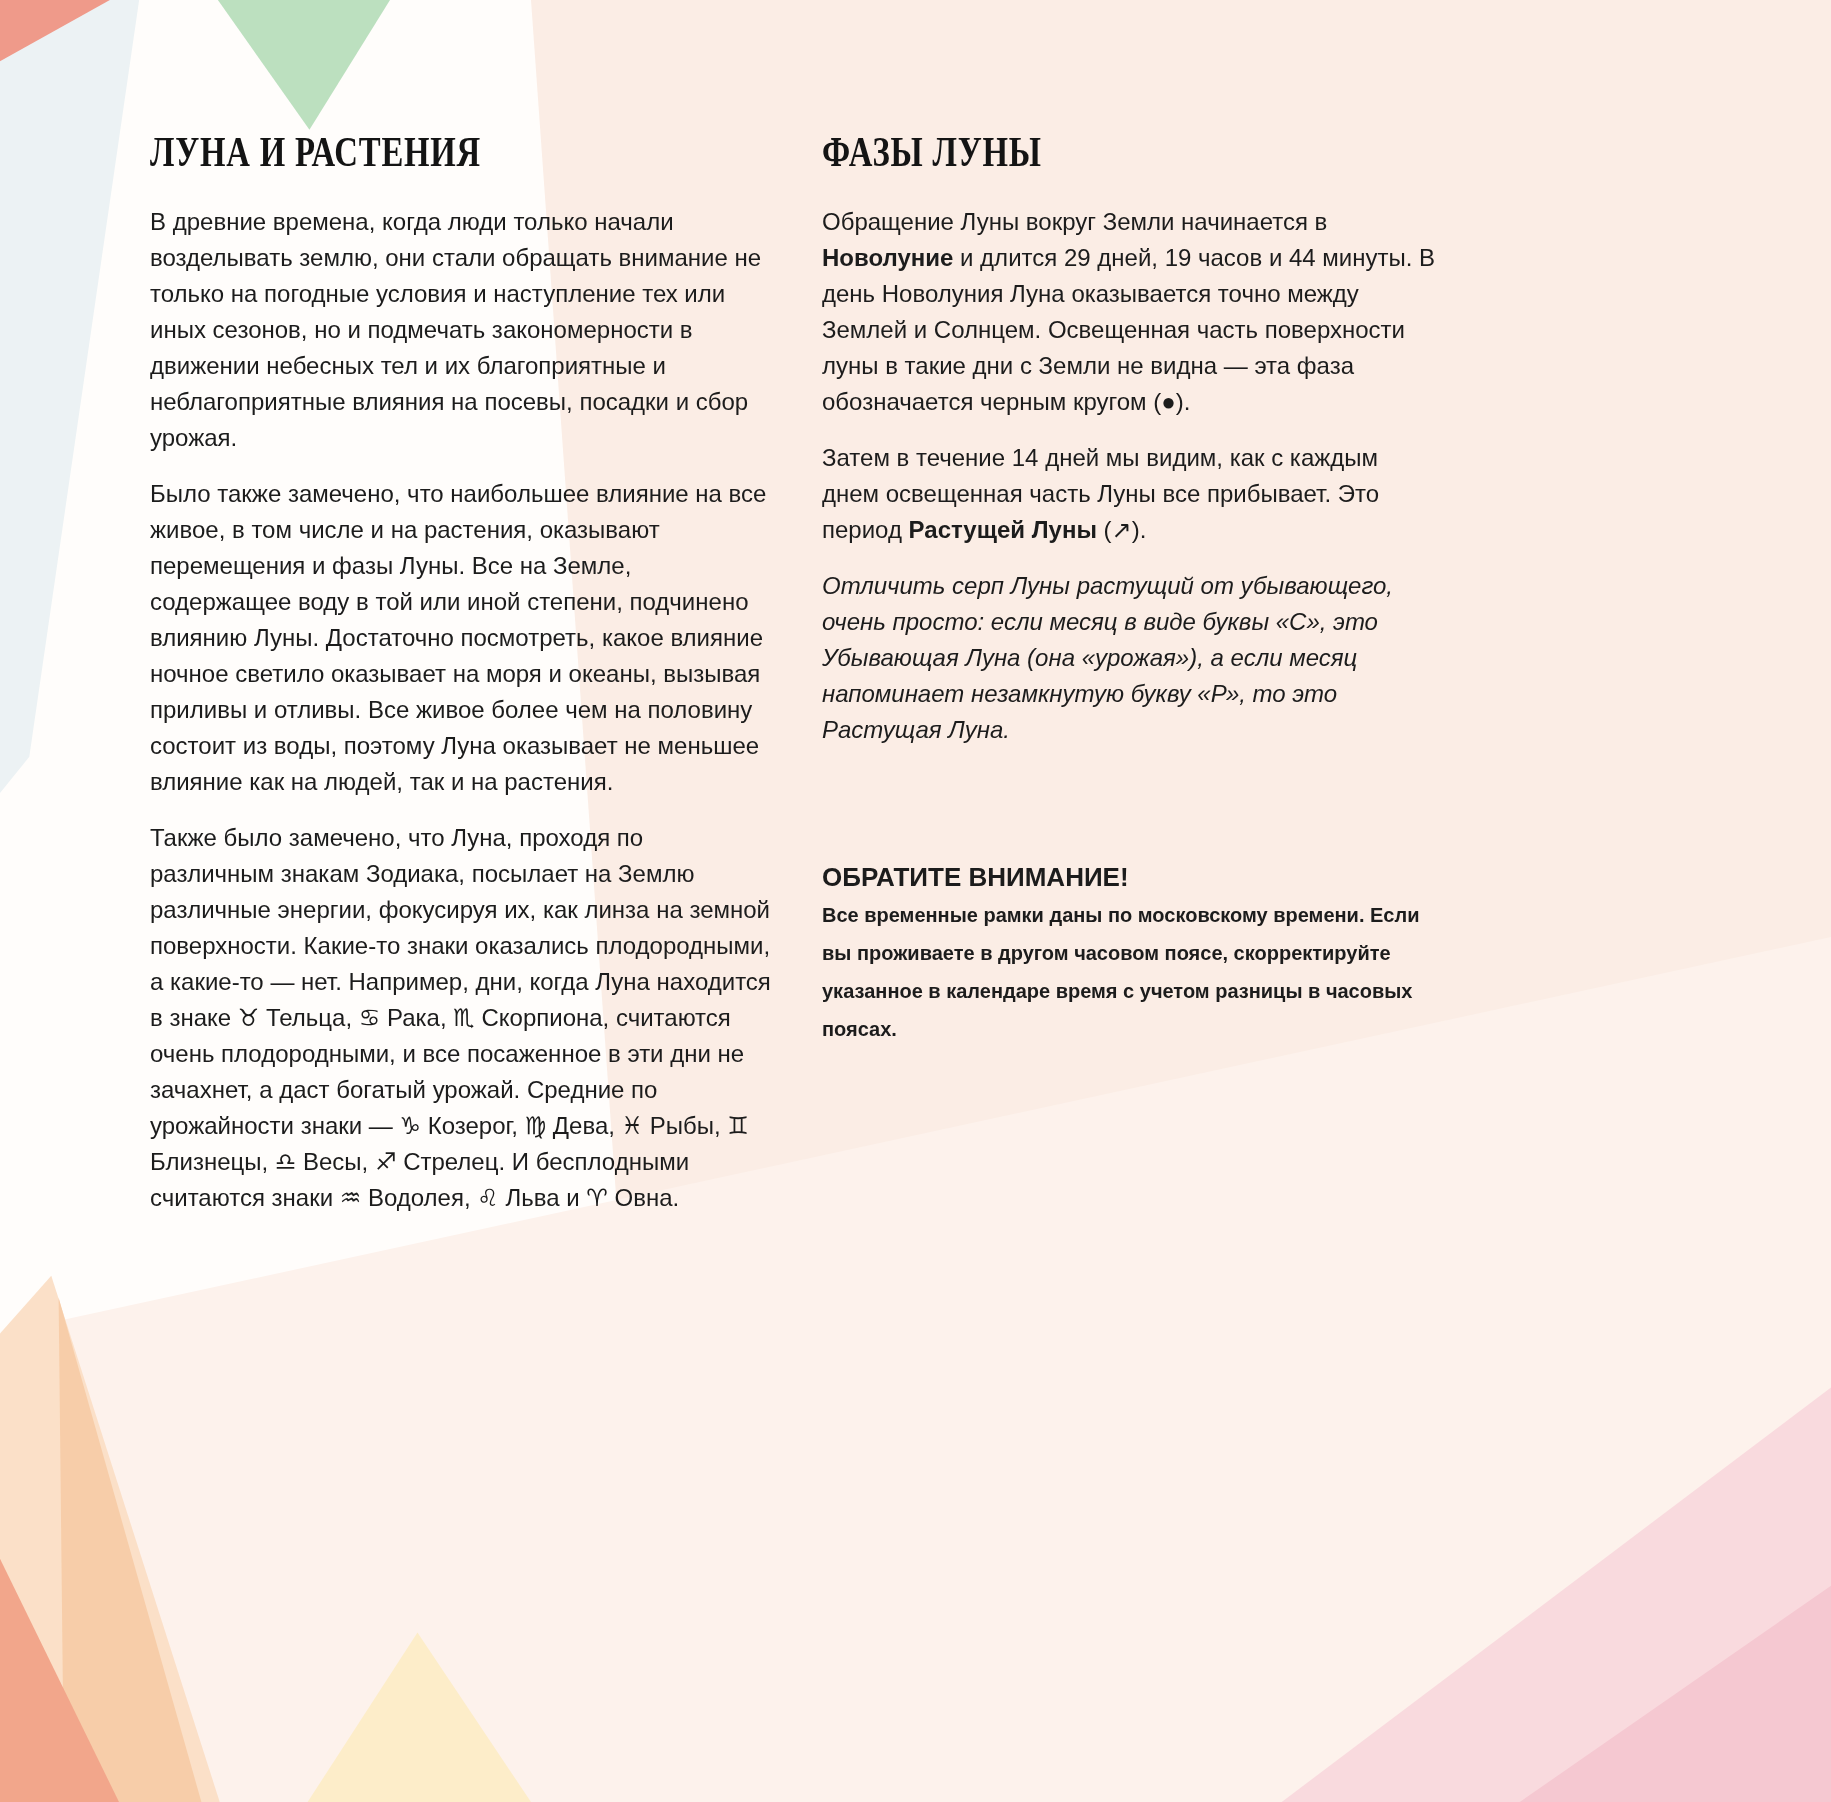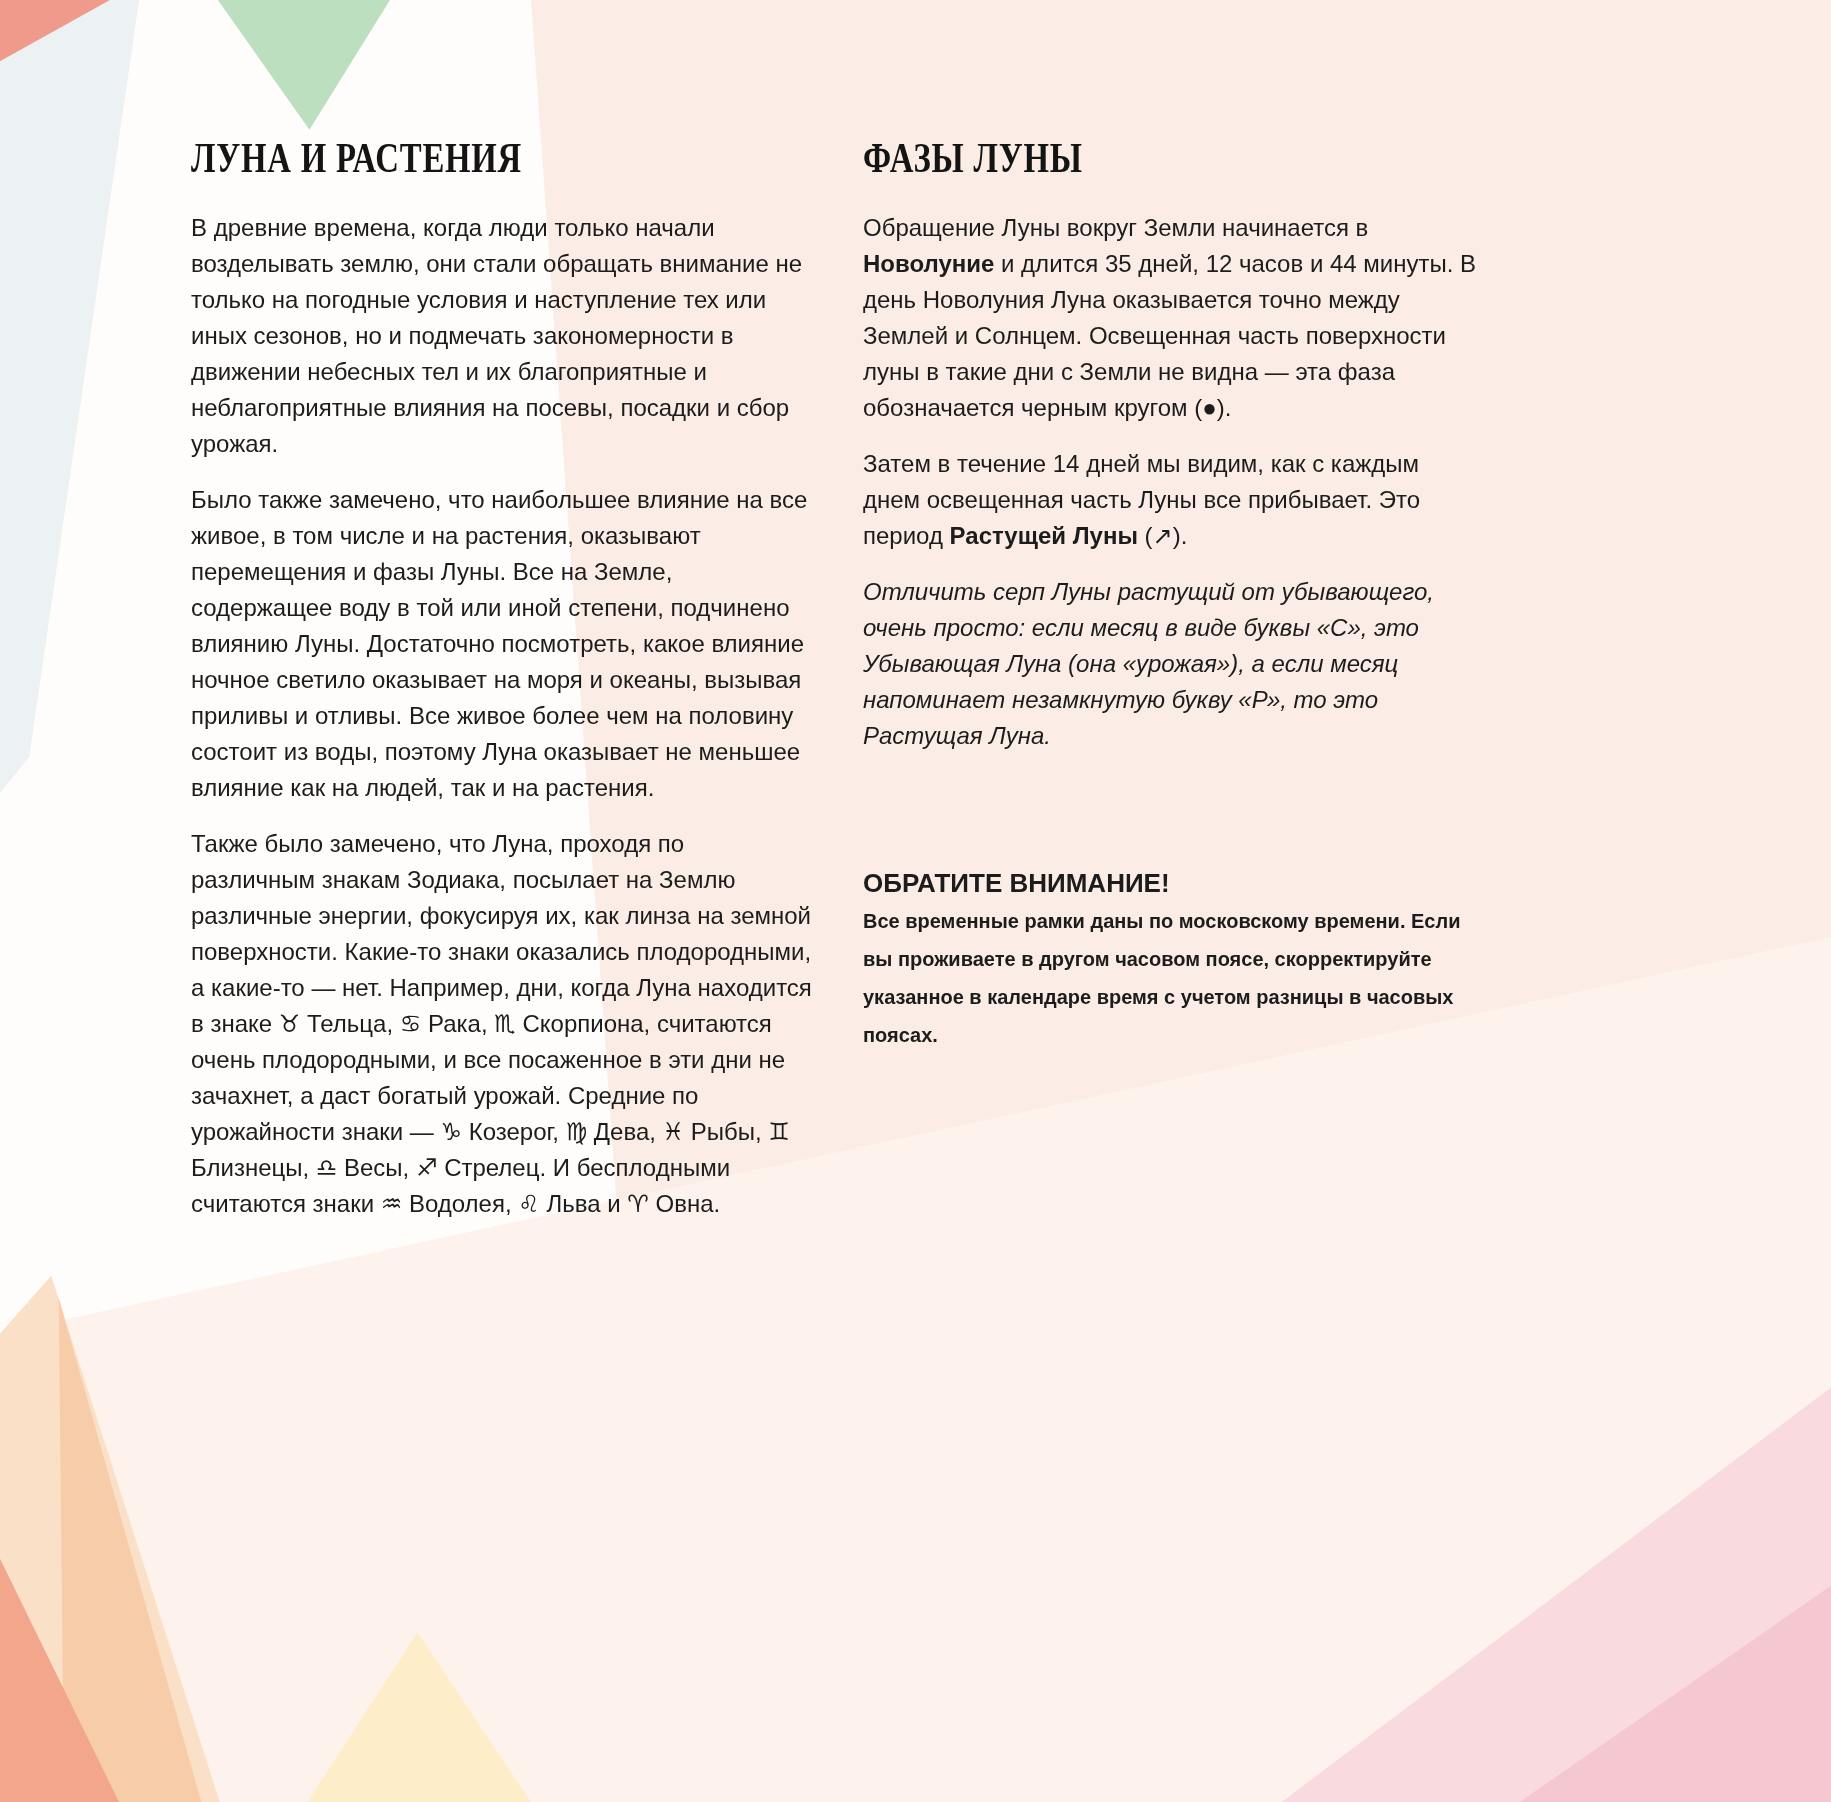--- a/index.html
+++ b/index.html
@@ -21,21 +21,21 @@
   .s-coral-top   { background: #ef9a8a; clip-path: polygon(0 0, 6% 0, 0 3.4%); }
   .s-green       { background: #bce0bf; clip-path: polygon(11.9% 0, 21.3% 0, 16.9% 7.2%); }
   .s-peach-pale  { background: #fbe0c8; clip-path: polygon(2.8% 70.8%, 12% 100%, 0 100%, 0 74%); }
   .s-peach       { background: #f7cda9; clip-path: polygon(3.2% 72%, 11% 100%, 3.5% 100%); }
   .s-coral-bot   { background: #f2a68b; clip-path: polygon(0 86.5%, 6.5% 100%, 0 100%); }
   .s-yellow      { background: #fdedc9; clip-path: polygon(16.8% 100%, 22.8% 90.6%, 29% 100%); }
   .s-pink1       { background: #f9dade; clip-path: polygon(100% 77%, 100% 100%, 70% 100%); }
   .s-pink2       { background: #f5c8d1; clip-path: polygon(100% 88%, 100% 100%, 83% 100%); }
 
   
-  .col { position: absolute; top: 136px; margin-left: 41px; }
+  .col { position: absolute; top: 130px; }
   .col-left  { left: 150px; width: 622px; }
   .col-right { left: 822px; width: 616px; }
 
   h1.display {
     font-family: "Liberation Serif", "DejaVu Serif", serif;
     font-weight: 700;
     font-size: 42px;
     line-height: 1.05;
     letter-spacing: 1px;
     color: #141414;
@@ -75,21 +75,21 @@
   <div class="col col-left">
     <h1 class="display">ЛУНА И РАСТЕНИЯ</h1>
     <p>В древние времена, когда люди только начали возделывать землю, они стали обращать внимание не только на погодные условия и наступление тех или иных сезонов, но и подмечать закономерности в движении небесных тел и их благоприятные и неблагоприятные влияния на посевы, посадки и сбор урожая.</p>
     <p>Было также замечено, что наибольшее влияние на все живое, в том числе и на растения, оказывают перемещения и фазы Луны. Все на Земле, содержащее воду в той или иной степени, подчинено влиянию Луны. Достаточно посмотреть, какое влияние ночное светило оказывает на моря и океаны, вызывая приливы и отливы. Все живое более чем на половину состоит из воды, поэтому Луна оказывает не меньшее влияние как на людей, так и на растения.</p>
     <p>Также было замечено, что Луна, проходя по различным знакам Зодиака, посылает на Землю различные энергии, фокусируя их, как линза на земной поверхности. Какие-то знаки оказались плодородными, а какие-то — нет. Например, дни, когда Луна находится в знаке ♉ Тельца, ♋ Рака, ♏ Скорпиона, считаются очень плодородными, и все посаженное в эти дни не зачахнет, а даст богатый урожай. Средние по урожайности знаки — ♑ Козерог, ♍ Дева, ♓ Рыбы, ♊ Близнецы, ♎ Весы, ♐ Стрелец. И бесплодными считаются знаки ♒ Водолея, ♌ Льва и ♈ Овна.</p>
   </div>
 
   <div class="col col-right">
     <h1 class="display">ФАЗЫ ЛУНЫ</h1>
 
-    <p><span>Обращение Луны вокруг Земли начинается в </span><strong>Новолуние</strong><span> и длится 35 дней, 12 часов и 44 минуты. В день Новолуния Луна оказывается точно между Землей и Солнцем. Освещенная часть поверхности луны в такие дни с Земли не видна — эта фаза обозначается черным кругом (●).</span></p>
+    <p><span>Обращение Луны вокруг Земли начинается в </span><strong>Новолуние</strong><span> и длится 29 дней, 19 часов и 44 минуты. В день Новолуния Луна оказывается точно между Землей и Солнцем. Освещенная часть поверхности луны в такие дни с Земли не видна — эта фаза обозначается черным кругом (●).</span></p>
 
     <p><span>Затем в течение 14 дней мы видим, как с каждым днем освещенная часть Луны все прибывает. Это период </span><strong>Растущей Луны</strong><span> (↗).</span></p>
 
 
 
     <p class="italic-note">Отличить серп Луны растущий от убывающего, очень просто: если месяц в виде буквы «С», это Убывающая Луна (она «урожая»), а если месяц напоминает незамкнутую букву «Р», то это Растущая Луна.</p>
 
     <div class="notice">
       <p class="notice-title">ОБРАТИТЕ ВНИМАНИЕ!</p>
       <p class="notice-text">Все временные рамки даны по московскому времени. Если вы проживаете в другом часовом поясе, скорректируйте указанное в календаре время с учетом разницы в часовых поясах.</p>

